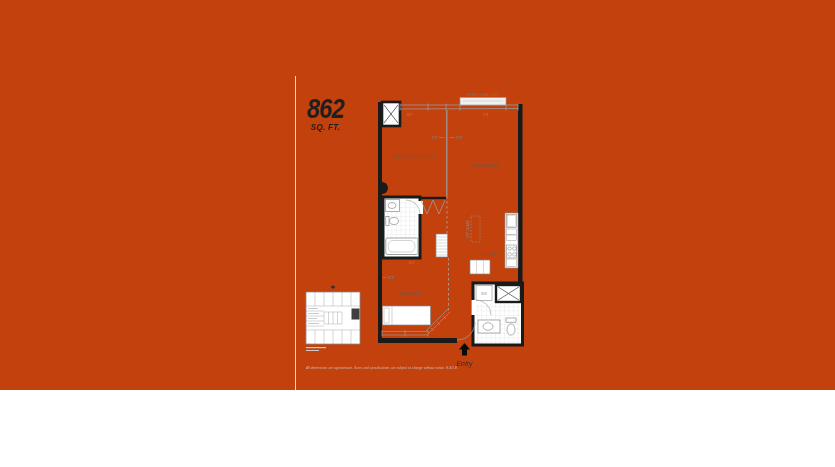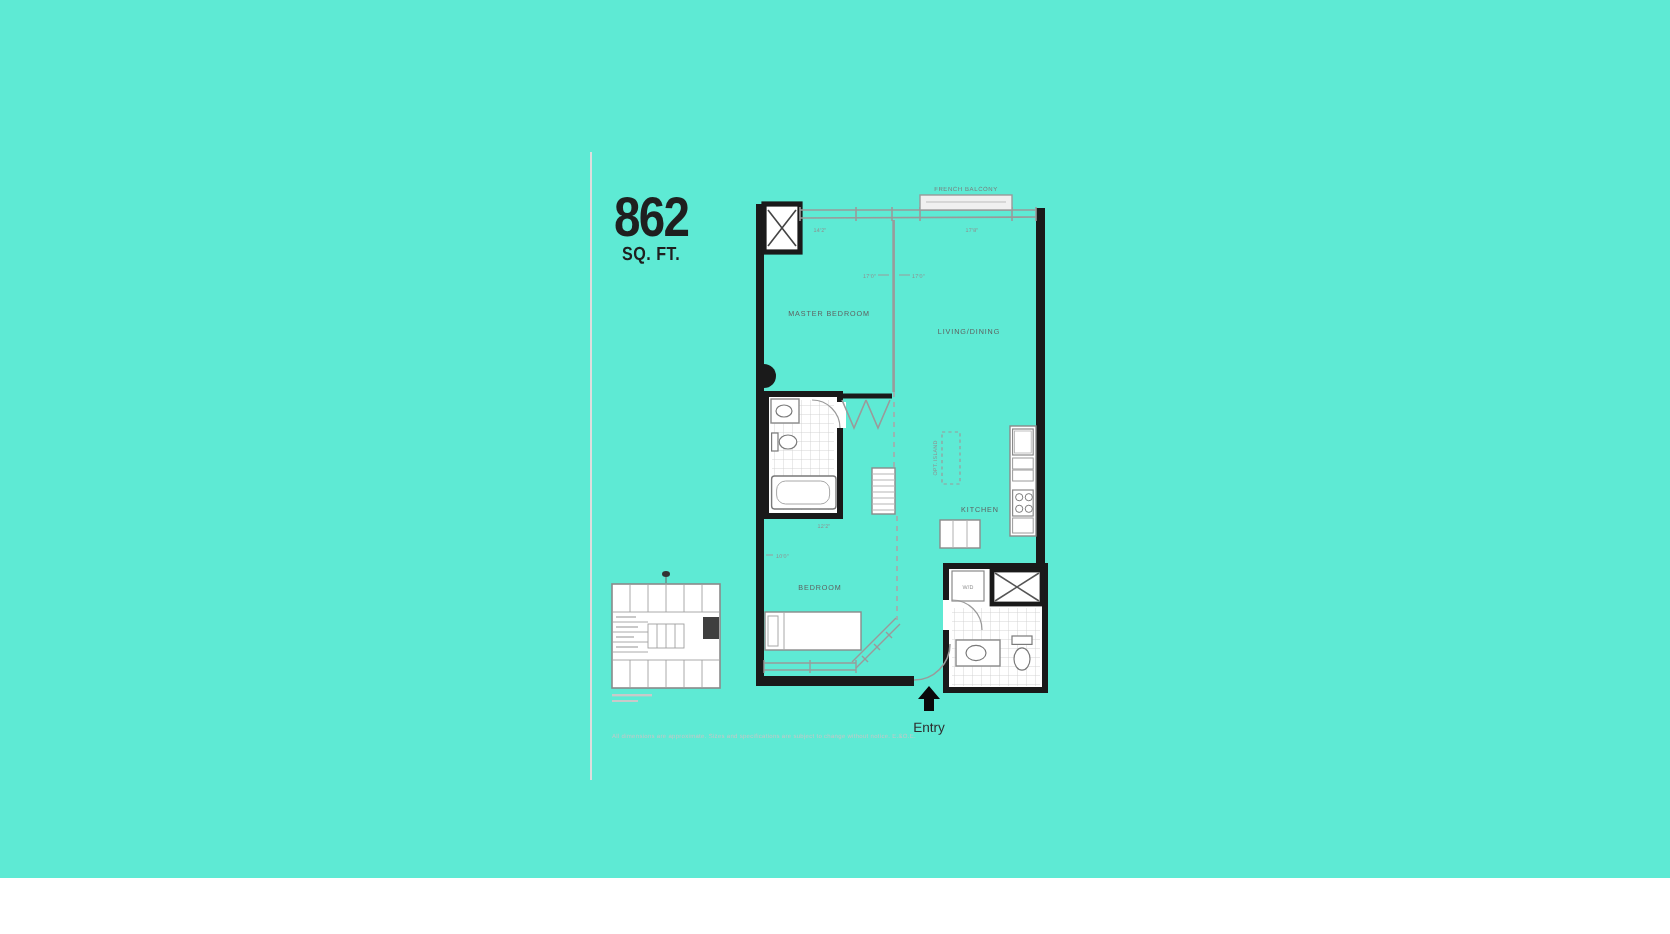--- a/index.html
+++ b/index.html
@@ -1,17 +1,17 @@
 <!DOCTYPE html>
 <html><head>
 <meta charset="utf-8">
 <style>
   html,body{margin:0;padding:0;background:#ffffff;}
-  .canvas{position:relative;width:835px;height:439px;background:#5eead4;overflow:hidden;
-          font-family:"Liberation Sans",sans-serif;}
+  .canvas{position:relative;width:835px;height:390px;background:#c2410c;overflow:hidden;
+          font-family:"Liberation Sans",sans-serif;font-style:italic;}
   svg{position:absolute;left:0;top:0;}
   text{font-family:"Liberation Sans",sans-serif;}
   .title-num{font-weight:bold;fill:#1f1f1f;font-size:28px;letter-spacing:-1px;}
   .title-unit{font-weight:bold;fill:#1f1f1f;font-size:9.5px;letter-spacing:0.3px;}
   .room-label{font-size:3.6px;fill:#5e5e5e;letter-spacing:0.45px;}
   .dim-label{font-size:2.7px;fill:#8f8f8f;letter-spacing:0.1px;}
   .balcony-label{font-size:3px;fill:#7a7a7a;letter-spacing:0.3px;}
   .entry-label{font-size:6.8px;fill:#2e2e2e;}
   .fineprint{font-size:3px;fill:#c6c6c6;letter-spacing:0.15px;}
 </style>

